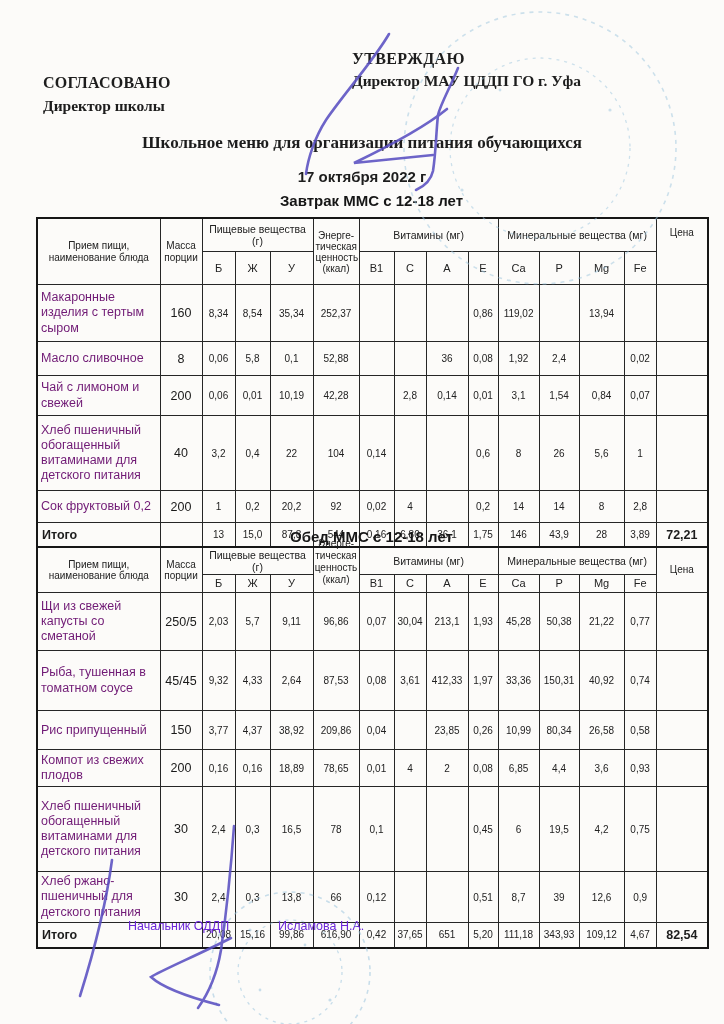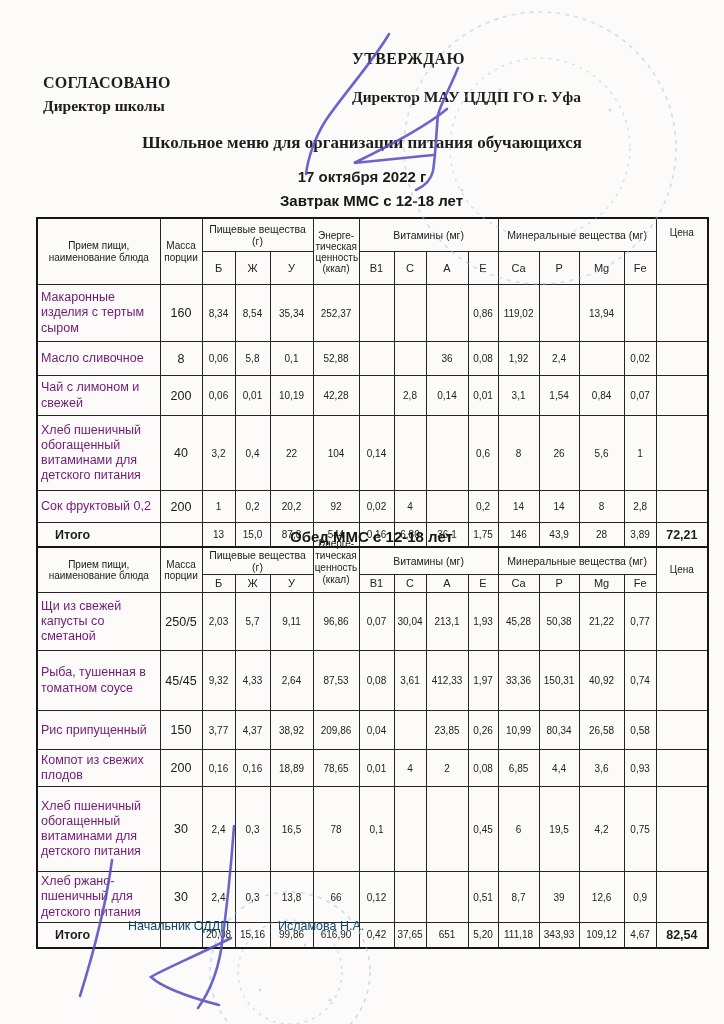--- a/index.html
+++ b/index.html
@@ -10,21 +10,21 @@
     color:#1d1d1d;
   }
   
   .approve-left{position:absolute;left:43px;top:74px;text-align:left;
     font-family:"Liberation Serif","DejaVu Serif",serif;font-weight:bold;}
   .approve-left .l1{font-size:16px;letter-spacing:.3px;}
   .approve-left .l2{font-size:15.5px;margin-top:5px;}
   .approve-right{position:absolute;left:352px;top:50px;width:290px;text-align:left;
     font-family:"Liberation Serif","DejaVu Serif",serif;font-weight:bold;}
   .approve-right .l1{font-size:16px;letter-spacing:.4px;}
-  .approve-right .l2{font-size:15.5px;margin-top:20px;white-space:nowrap;}
+  .approve-right .l2{font-size:15.5px;margin-top:4px;white-space:nowrap;}
   .approve-right .l3{font-size:15.5px;margin-top:3px;white-space:nowrap;}
   .sign-line{display:inline-block;width:102px;border-bottom:1.6px solid #1d1d1d;height:14px;margin-right:8px;vertical-align:bottom;}
   .doc-title{position:absolute;left:0;top:133px;width:724px;text-align:center;
     font-family:"Liberation Serif","DejaVu Serif",serif;font-weight:bold;font-size:17px;}
   .doc-date{position:absolute;left:0;top:168px;width:724px;text-align:center;
     font-weight:bold;font-size:15px;}
   
   .menu-block{position:absolute;left:36px;width:671px;}
   .block-0{top:192px;}
   .block-1{top:528px;}
@@ -33,41 +33,41 @@
   .block-1 h2{margin-bottom:1px;}
   table{border-collapse:collapse;table-layout:fixed;width:671px;background:transparent;}
   th,td{border:1px solid #262626;padding:1px 2px;vertical-align:middle;overflow:hidden;}
   table{border:2px solid #161616;}
   th{font-weight:normal;font-size:10px;line-height:1.15;text-align:center;color:#222;}
   tr.sub th{font-size:11px;}
   th.grp{font-size:10.5px;}
   td.name{font-size:12.5px;line-height:1.22;text-align:left;padding:2px 2px 2px 3px;color:#701a75;}
   td.mass{font-size:12.5px;text-align:center;color:#191919;}
   td.num{font-size:10px;text-align:center;color:#222;}
-  td.total-label{font-size:12.5px;font-weight:bold;text-align:left;padding-left:17px;}
+  td.total-label{font-size:12.5px;font-weight:bold;text-align:left;padding-left:4px;}
   td.total-price{font-size:12.5px;font-weight:bold;text-align:center;}
   th.energy-h{position:relative;}
   .energy-inner{font-size:10px;line-height:11px;}
   .block-1 th.energy-h{overflow:visible;}
   .block-1 .energy-inner{position:absolute;left:0;right:0;top:-10px;line-height:12px;background:transparent;}
   .block-0 th.price-h{vertical-align:top;padding-top:8px;}
   
   .block-0 thead tr th{height:30px;}
   .block-0 tr.sub th{height:30px;}
   .block-1 thead tr th{height:16px;}
   .block-1 tr.sub th{height:15px;}
   .block-0 .row-0 td{height:52px;} .block-0 .row-1 td{height:29px;}
   .block-0 .row-2 td{height:35px;} .block-0 .row-3 td{height:70px;}
   .block-0 .row-4 td{height:27px;} .block-0 .total-row td{height:21px;}
   .block-1 .row-0 td{height:53px;} .block-1 .row-1 td{height:55px;}
   .block-1 .row-2 td{height:34px;} .block-1 .row-3 td{height:32px;}
   .block-1 .row-4 td{height:80px;} .block-1 .row-5 td{height:43px;}
   .block-1 .total-row td{height:22px;}
   
-  .footer{position:absolute;top:919px;left:0;width:724px;height:20px;font-size:12.5px;color:#0c4a6e;}
+  .footer{position:absolute;top:919px;left:0;width:724px;height:20px;font-size:12.5px;color:#6d28d9;}
   .footer .pos{position:absolute;left:128px;}
   .footer .nam{position:absolute;left:278px;}
   
   .overlay{position:absolute;left:0;top:0;width:724px;height:1024px;pointer-events:none;z-index:5;}
 </style>
 </head>
 <body>
 
 <div class="page">
 

